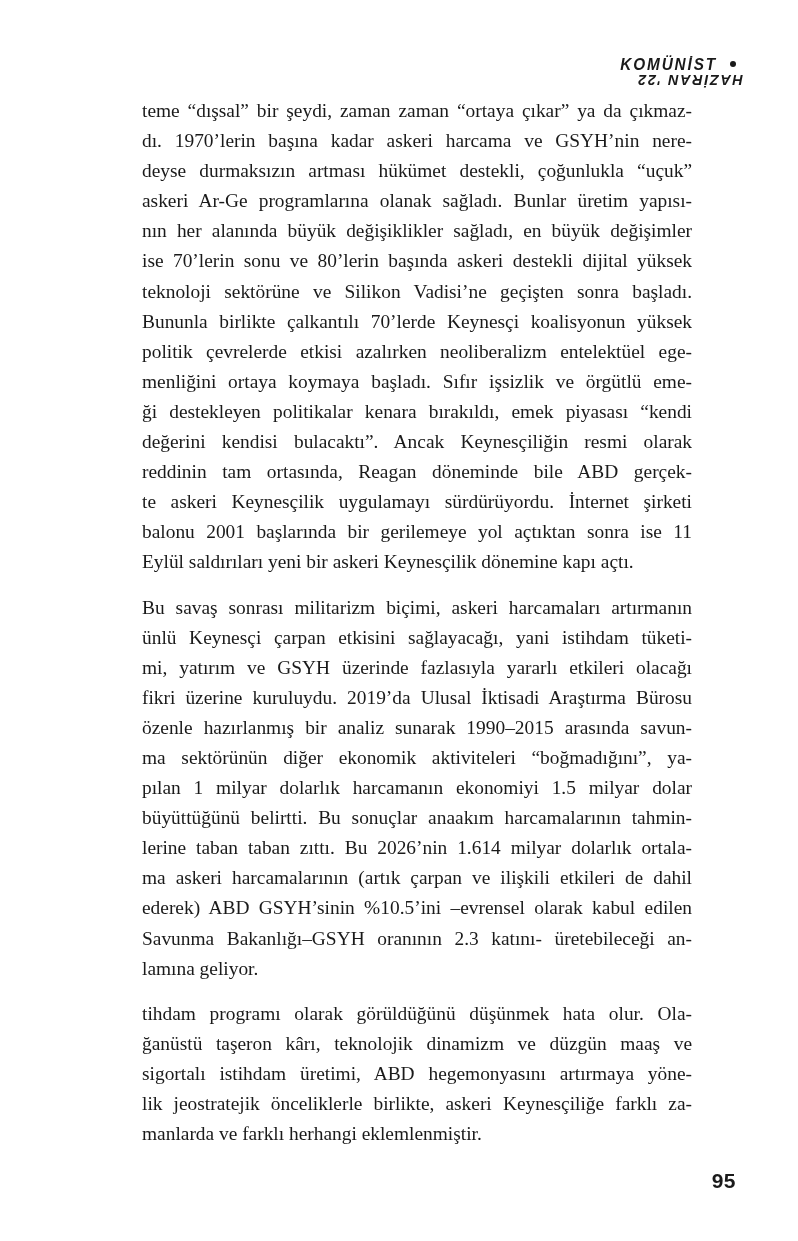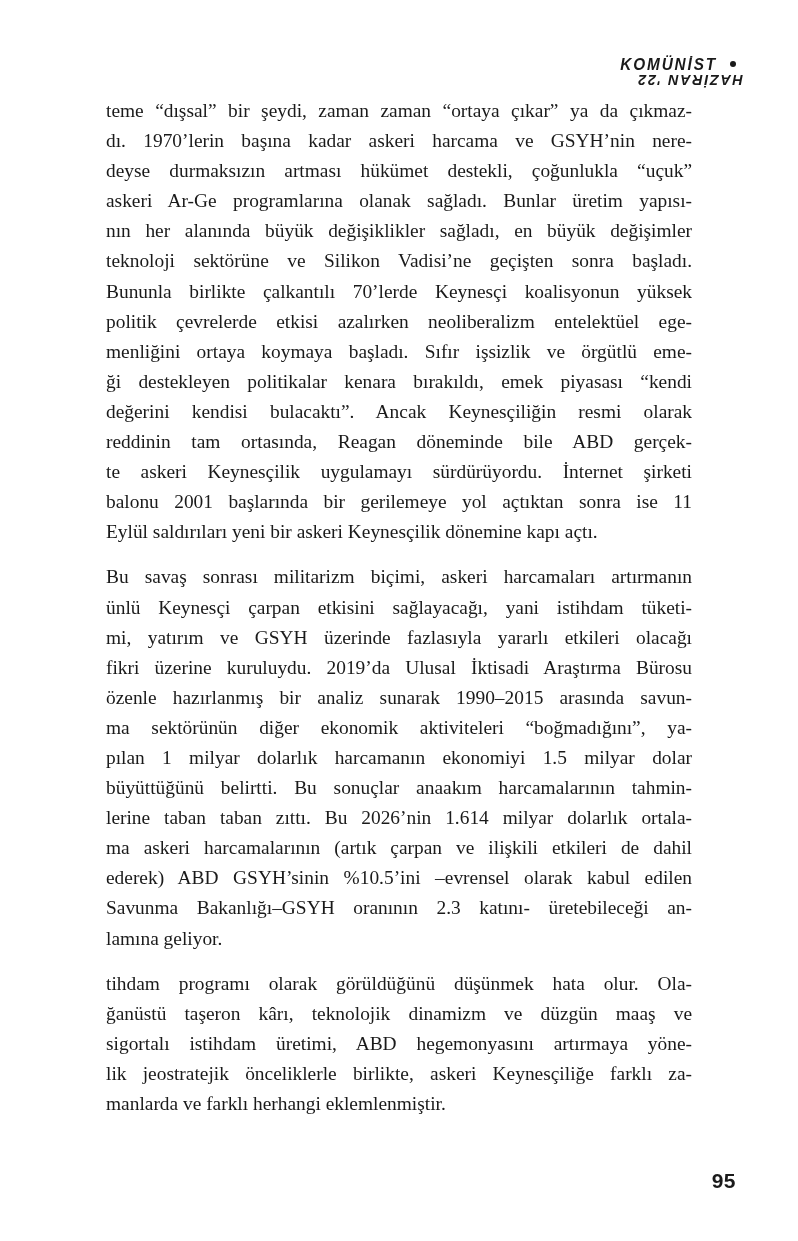--- a/index.html
+++ b/index.html
@@ -88,20 +88,21 @@
     margin-top: 15px;
   }
 
   
   .ln {
     display: block;
     text-align: justify;
     text-align-last: justify;
     white-space: pre-wrap;
     height: 30.1px;
+    margin-left: 36px;
   }
   .ln.last {
     text-align-last: left;
   }
 
   
   .folio {
     position: absolute;
     right: 62px;
     bottom: 48px;
@@ -125,20 +126,21 @@
 
   <div class="rh-vertical">HAZİRAN '22</div>
 
   <div class="textblock">
       <p class="para">
         <span class="ln">teme “dışsal” bir şeydi, zaman zaman “ortaya çıkar” ya da çıkmaz-</span>
         <span class="ln">dı. 1970’lerin başına kadar askeri harcama ve GSYH’nin nere-</span>
         <span class="ln">deyse durmaksızın artması hükümet destekli, çoğunlukla “uçuk”</span>
         <span class="ln">askeri Ar-Ge programlarına olanak sağladı. Bunlar üretim yapısı-</span>
         <span class="ln">nın her alanında büyük değişiklikler sağladı, en büyük değişimler</span>
+        <span class="ln">ise 70’lerin sonu ve 80’lerin başında askeri destekli dijital yüksek</span>
         <span class="ln">teknoloji sektörüne ve Silikon Vadisi’ne geçişten sonra başladı.</span>
         <span class="ln">Bununla birlikte çalkantılı 70’lerde Keynesçi koalisyonun yüksek</span>
         <span class="ln">politik çevrelerde etkisi azalırken neoliberalizm entelektüel ege-</span>
         <span class="ln">menliğini ortaya koymaya başladı. Sıfır işsizlik ve örgütlü eme-</span>
         <span class="ln">ği destekleyen politikalar kenara bırakıldı, emek piyasası “kendi</span>
         <span class="ln">değerini kendisi bulacaktı”. Ancak Keynesçiliğin resmi olarak</span>
         <span class="ln">reddinin tam ortasında, Reagan döneminde bile ABD gerçek-</span>
         <span class="ln">te askeri Keynesçilik uygulamayı sürdürüyordu. İnternet şirketi</span>
         <span class="ln">balonu 2001 başlarında bir gerilemeye yol açtıktan sonra ise 11</span>
         <span class="ln last">Eylül saldırıları yeni bir askeri Keynesçilik dönemine kapı açtı.</span>

